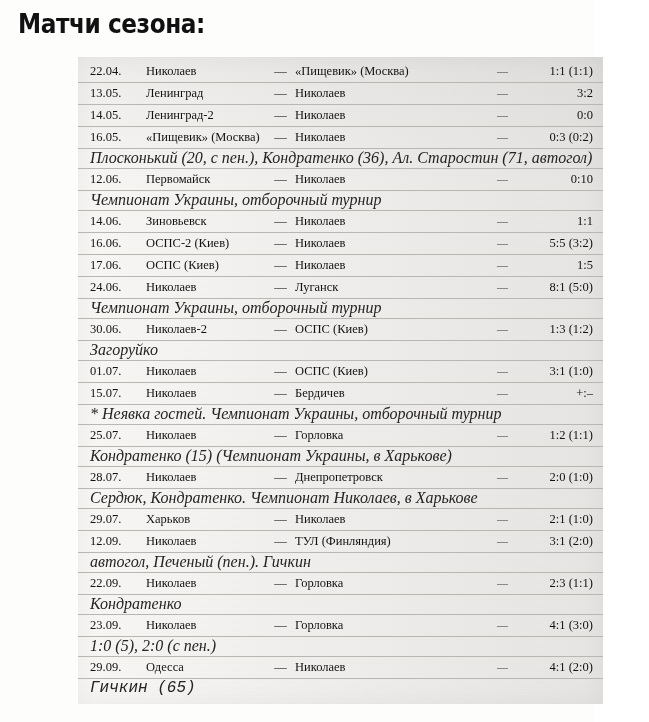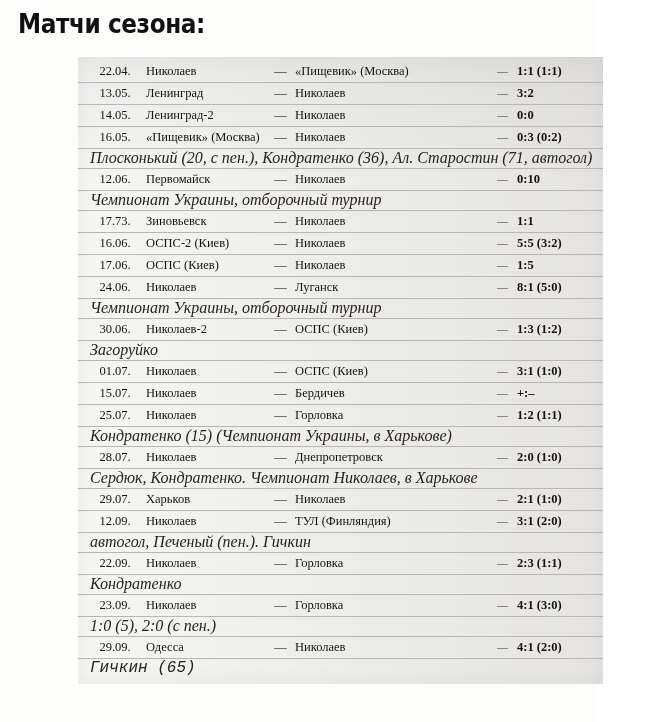--- a/index.html
+++ b/index.html
@@ -62,21 +62,20 @@
     line-height: 17px;
     min-height: 17px;
   }
   .row:last-child {
     border-bottom: none;
   }
   .c-date {
     width: 50px;
     flex: 0 0 50px;
     color: #14110f;
-    text-align: center;
   }
   .c-home {
     flex: 1 1 auto;
     padding-left: 6px;
     color: #14110f;
     white-space: nowrap;
     overflow: hidden;
   }
   .c-dash {
     width: 30px;
@@ -96,25 +95,24 @@
     width: 42px;
     flex: 0 0 42px;
     text-align: right;
     color: #3a3633;
     letter-spacing: -1px;
     font-size: 11px;
   }
   .c-score {
     width: 76px;
     flex: 0 0 76px;
-    text-align: left;
+    text-align: right;
     padding-left: 10px;
     color: #14110f;
     white-space: nowrap;
-    font-weight: bold;
   }
   .note {
     font-style: italic;
     font-size: 16px;
     line-height: 16px;
     padding: 1px 10px 2px 12px;
     border-bottom: 1px solid #b9b7b2;
     color: #262220;
   }
   .note:last-child {
@@ -168,21 +166,21 @@
         <div class="row">
           <div class="c-date">12.06.</div>
           <div class="c-home">Первомайск</div>
           <div class="c-dash">—</div>
           <div class="c-away">Николаев</div>
           <div class="c-sep">—</div>
           <div class="c-score">0:10</div>
         </div>
         <div class="note">Чемпионат Украины, отборочный турнир</div>
         <div class="row">
-          <div class="c-date">17.73.</div>
+          <div class="c-date">14.06.</div>
           <div class="c-home">Зиновьевск</div>
           <div class="c-dash">—</div>
           <div class="c-away">Николаев</div>
           <div class="c-sep">—</div>
           <div class="c-score">1:1</div>
         </div>
         <div class="row">
           <div class="c-date">16.06.</div>
           <div class="c-home">ОСПС-2 (Киев)</div>
           <div class="c-dash">—</div>
@@ -225,20 +223,21 @@
           <div class="c-score">3:1 (1:0)</div>
         </div>
         <div class="row">
           <div class="c-date">15.07.</div>
           <div class="c-home">Николаев</div>
           <div class="c-dash">—</div>
           <div class="c-away">Бердичев</div>
           <div class="c-sep">—</div>
           <div class="c-score">+:–</div>
         </div>
+        <div class="note">* Неявка гостей. Чемпионат Украины, отборочный турнир</div>
         <div class="row">
           <div class="c-date">25.07.</div>
           <div class="c-home">Николаев</div>
           <div class="c-dash">—</div>
           <div class="c-away">Горловка</div>
           <div class="c-sep">—</div>
           <div class="c-score">1:2 (1:1)</div>
         </div>
         <div class="note">Кондратенко (15) (Чемпионат Украины, в Харькове)</div>
         <div class="row">

